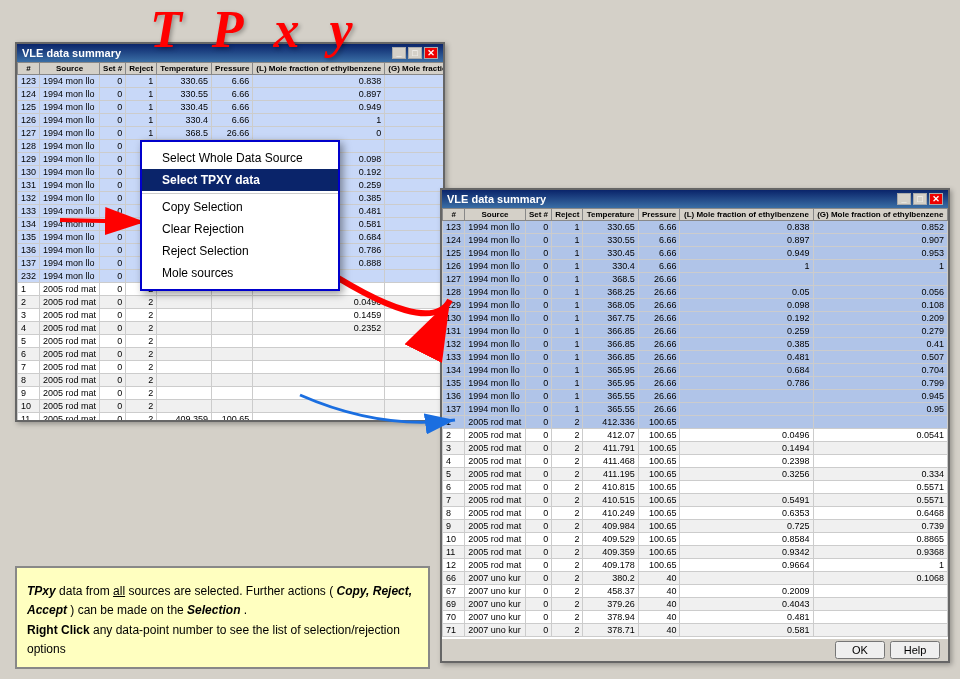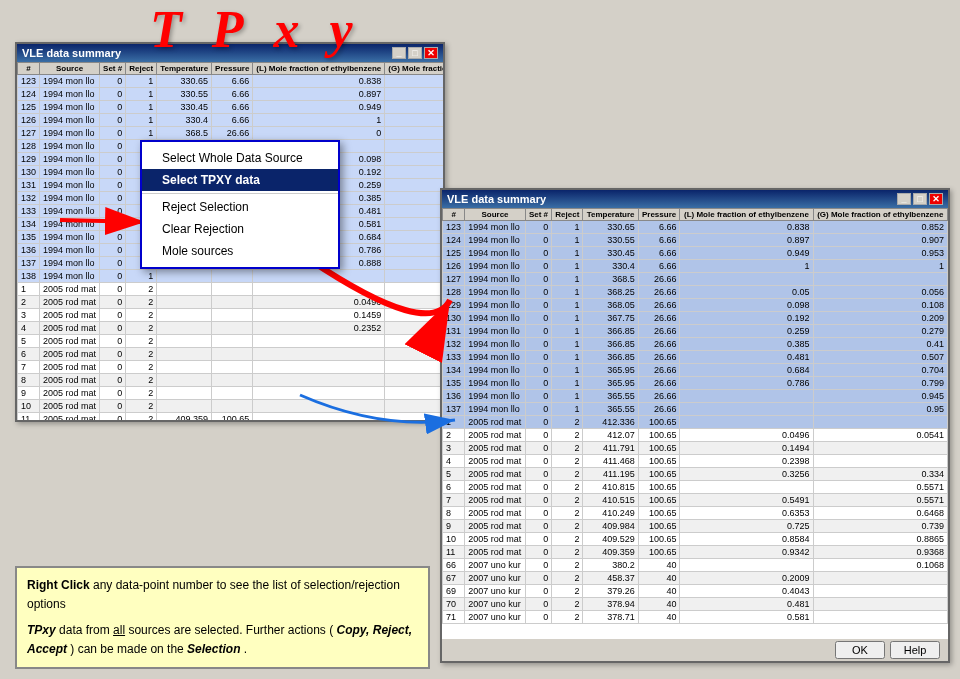--- a/index.html
+++ b/index.html
@@ -345,21 +345,21 @@
             <td style="cursor: pointer;">137</td>
             <td>1994 mon llo</td>
             <td>0</td>
             <td>1</td>
             <td></td>
             <td></td>
             <td>0.888</td>
             <td></td>
           </tr>
           <tr style="background: rgb(200, 216, 248);">
-            <td style="cursor: pointer;">138</td>
+            <td style="cursor: pointer;">232</td>
             <td>1994 mon llo</td>
             <td>0</td>
             <td>1</td>
             <td></td>
             <td></td>
             <td></td>
             <td>0.945</td>
           </tr>
           <tr>
             <td style="cursor: pointer;">1</td>
@@ -473,22 +473,23 @@
           </tr>
         </tbody>
     </table>
   </div>
 </div>
 
 <div class="context-menu" id="context-menu">
     <div class="context-menu-item">Select Whole Data Source</div>
     <div class="context-menu-item selected-item">Select TPXY data</div>
     <div class="context-menu-divider"></div>
+    <div class="context-menu-item">Copy Selection</div>
+    <div class="context-menu-item">Clear Rejection</div>
     <div class="context-menu-item">Reject Selection</div>
-    <div class="context-menu-item">Clear Rejection</div>
     <div class="context-menu-item">Mole sources</div>
   </div>
 
 <div class="vle-window-front">
   <div class="window-titlebar">
     <span>VLE data summary</span>
     <div class="window-titlebar-buttons">
       <div class="win-btn">_</div>
       <div class="win-btn">□</div>
       <div class="win-btn" style="background:#e00;color:white;">✕</div>
@@ -763,20 +764,30 @@
             <td style="cursor: pointer;">11</td>
             <td>2005 rod mat</td>
             <td>0</td>
             <td>2</td>
             <td>409.359</td>
             <td>100.65</td>
             <td>0.9342</td>
             <td>0.9368</td>
           </tr>
           <tr>
+            <td style="cursor: pointer;">12</td>
+            <td>2005 rod mat</td>
+            <td>0</td>
+            <td>2</td>
+            <td>409.178</td>
+            <td>100.65</td>
+            <td>0.9664</td>
+            <td>1</td>
+          </tr>
+          <tr>
             <td style="cursor: pointer;">66</td>
             <td>2007 uno kur</td>
             <td>0</td>
             <td>2</td>
             <td>380.2</td>
             <td>40</td>
             <td></td>
             <td>0.1068</td>
           </tr>
           <tr>
@@ -822,34 +833,34 @@
         </tbody>
     </table>
   </div>
   <div style="position:absolute;bottom:0;left:0;right:0;height:22px;background:#d4d0c8;display:flex;align-items:center;justify-content:flex-end;gap:5px;padding-right:8px;">
     <button style="width:50px;height:18px;font-size:11px;">OK</button>
     <button style="width:50px;height:18px;font-size:11px;">Help</button>
   </div>
 </div>
 
 <div class="annotation-bottom">
-  <p>
-    <strong>Right Click</strong>
-    <span> any data-point number to see the list of selection/rejection options</span>
-  </p>
   <p style="margin-top:6px;">
     <em><strong>TPxy</strong></em>
     <span> data from </span>
     <span style="text-decoration:underline;">all</span>
     <span> sources are selected. Further actions (</span>
     <em><strong>Copy, Reject, Accept</strong></em>
     <span>) can be made on the </span>
     <em><strong>Selection</strong></em>
     <span>.</span>
   </p>
+  <p>
+    <strong>Right Click</strong>
+    <span> any data-point number to see the list of selection/rejection options</span>
+  </p>
 </div>
 
 <svg class="arrows-overlay">
 
   <defs>
     <marker id="arrowhead" markerWidth="10" markerHeight="7" refX="10" refY="3.5" orient="auto">
       <polygon points="0 0, 10 3.5, 0 7" fill="red"></polygon>
     </marker>
     <marker id="arrowhead2" markerWidth="10" markerHeight="7" refX="10" refY="3.5" orient="auto">
       <polygon points="0 0, 10 3.5, 0 7" fill="#1a6ee0"></polygon>

